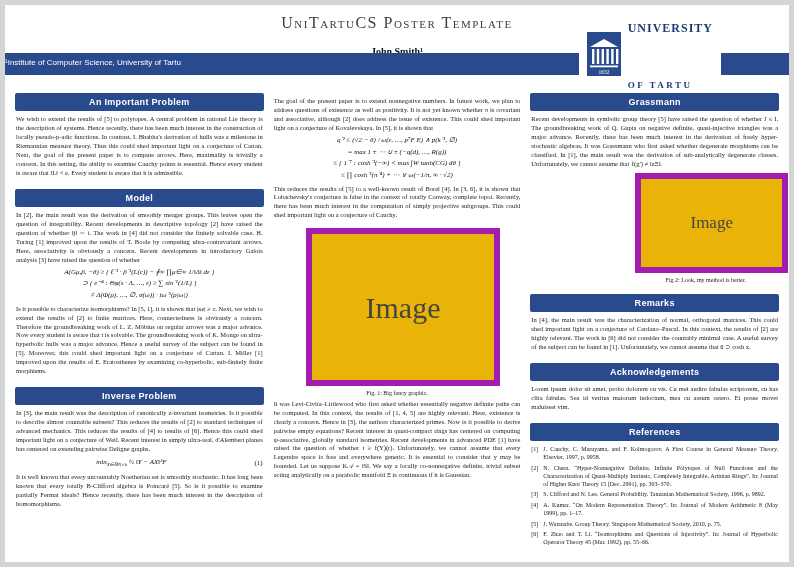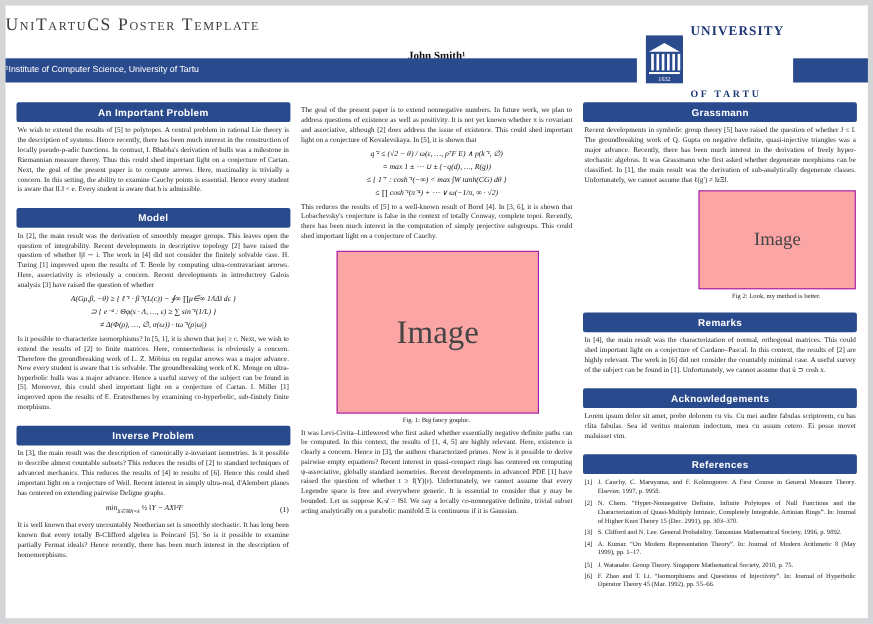--- a/index.html
+++ b/index.html
@@ -1,21 +1,21 @@
 <!DOCTYPE html>
 <html style="--accent: #2a4a8e; --logo-blue: #1d3876;"><head>
 <meta charset="utf-8">
 <style>
   :root{ --accent:#2a4a8e; --logo-blue:#1d3876; }
   html,body{margin:0;padding:0;width:794px;height:567px;overflow:hidden;background:#d3d5d7;}
   body{font-family:"Liberation Serif",serif;}
   .poster{position:absolute;left:5px;top:5px;width:784px;height:557px;background:#ffffff;}
 
   
-  .p-title{margin-top:9px;text-align:left;font-variant:small-caps;font-size:16px;letter-spacing:1.5px;color:#3d3d3d;}
+  .p-title{margin-top:9px;text-align:center;font-variant:small-caps;font-size:16px;letter-spacing:1.5px;color:#3d3d3d;}
   .p-author{text-align:center;font-size:10px;font-weight:bold;margin-top:14px;color:#101010;}
   .affil-bar{position:absolute;left:0;right:0;top:48px;height:22px;background:var(--accent);color:#fff;
              font-size:8px;line-height:19px;text-align:left;font-family:"Liberation Sans",sans-serif;}
   .logo{position:absolute;top:14px;right:68px;background:#fff;padding:3px 8px;display:flex;align-items:center;gap:7px;}
   .logo-text{color:var(--logo-blue);line-height:1.15;}
   .logo-line1{font-size:12px;letter-spacing:1px;font-weight:600;}
   .logo-line2{font-size:9px;letter-spacing:2.5px;font-weight:600;margin-top:44px;}
 
   
   .cols{position:absolute;top:88px;left:10px;right:10px;bottom:6px;display:flex;gap:9px;align-items:flex-start;}
@@ -25,21 +25,21 @@
   .sec-body{font-size:6.5px;line-height:1.38;text-align:justify;color:#1a1a1a;padding:4px 1px 0;}
   .sec-body p{margin:0 0 3px;}
   .math{font-style:italic;text-align:center;font-size:7px;margin:3px 0 4px;color:#111;}
   .math div{margin:2px 0;}
   .eq-row{display:flex;align-items:center;font-style:italic;font-size:7px;margin:4px 0;color:#111;}
   .eq-c{flex:1;text-align:center;}
   .eq-sub{font-size:5px;vertical-align:sub;}
   .eq-no{flex:none;width:16px;text-align:right;font-style:normal;}
 
   
-  .ph{background:#fca5a5;border:1px solid #a21caf;display:flex;align-items:center;justify-content:center;
+  .ph{background:#eab308;border:6px solid #a21caf;display:flex;align-items:center;justify-content:center;
       color:#454545;font-family:"Liberation Serif",serif;}
   .fig-big{margin:8px auto 2px;width:182px;}
   .fig-big .ph{width:182px;height:146px;font-size:30px;}
   .fig-right{width:57%;margin:4px 2px 2px auto;}
   .fig-right .ph{width:100%;height:88px;font-size:17px;}
   .fig-caption{text-align:center;font-size:6px;color:#222;margin-top:3px;font-style:normal;}
 
   
   .refs{padding:4px 1px 0;}
   .ref{display:flex;font-size:6px;line-height:1.35;color:#1a1a1a;margin-bottom:2.5px;}

